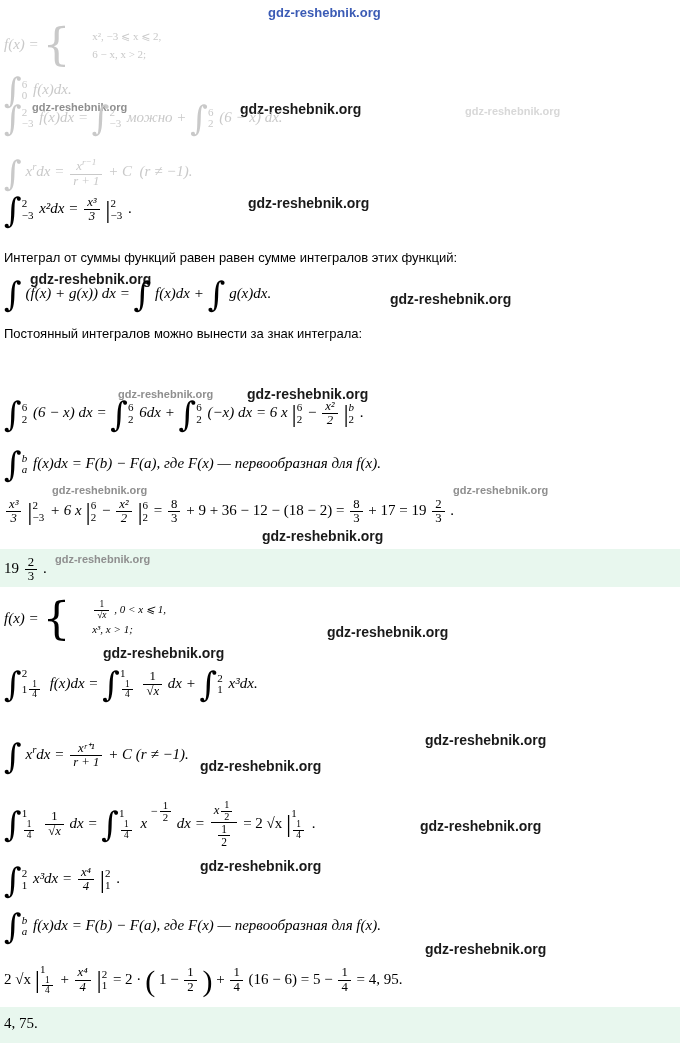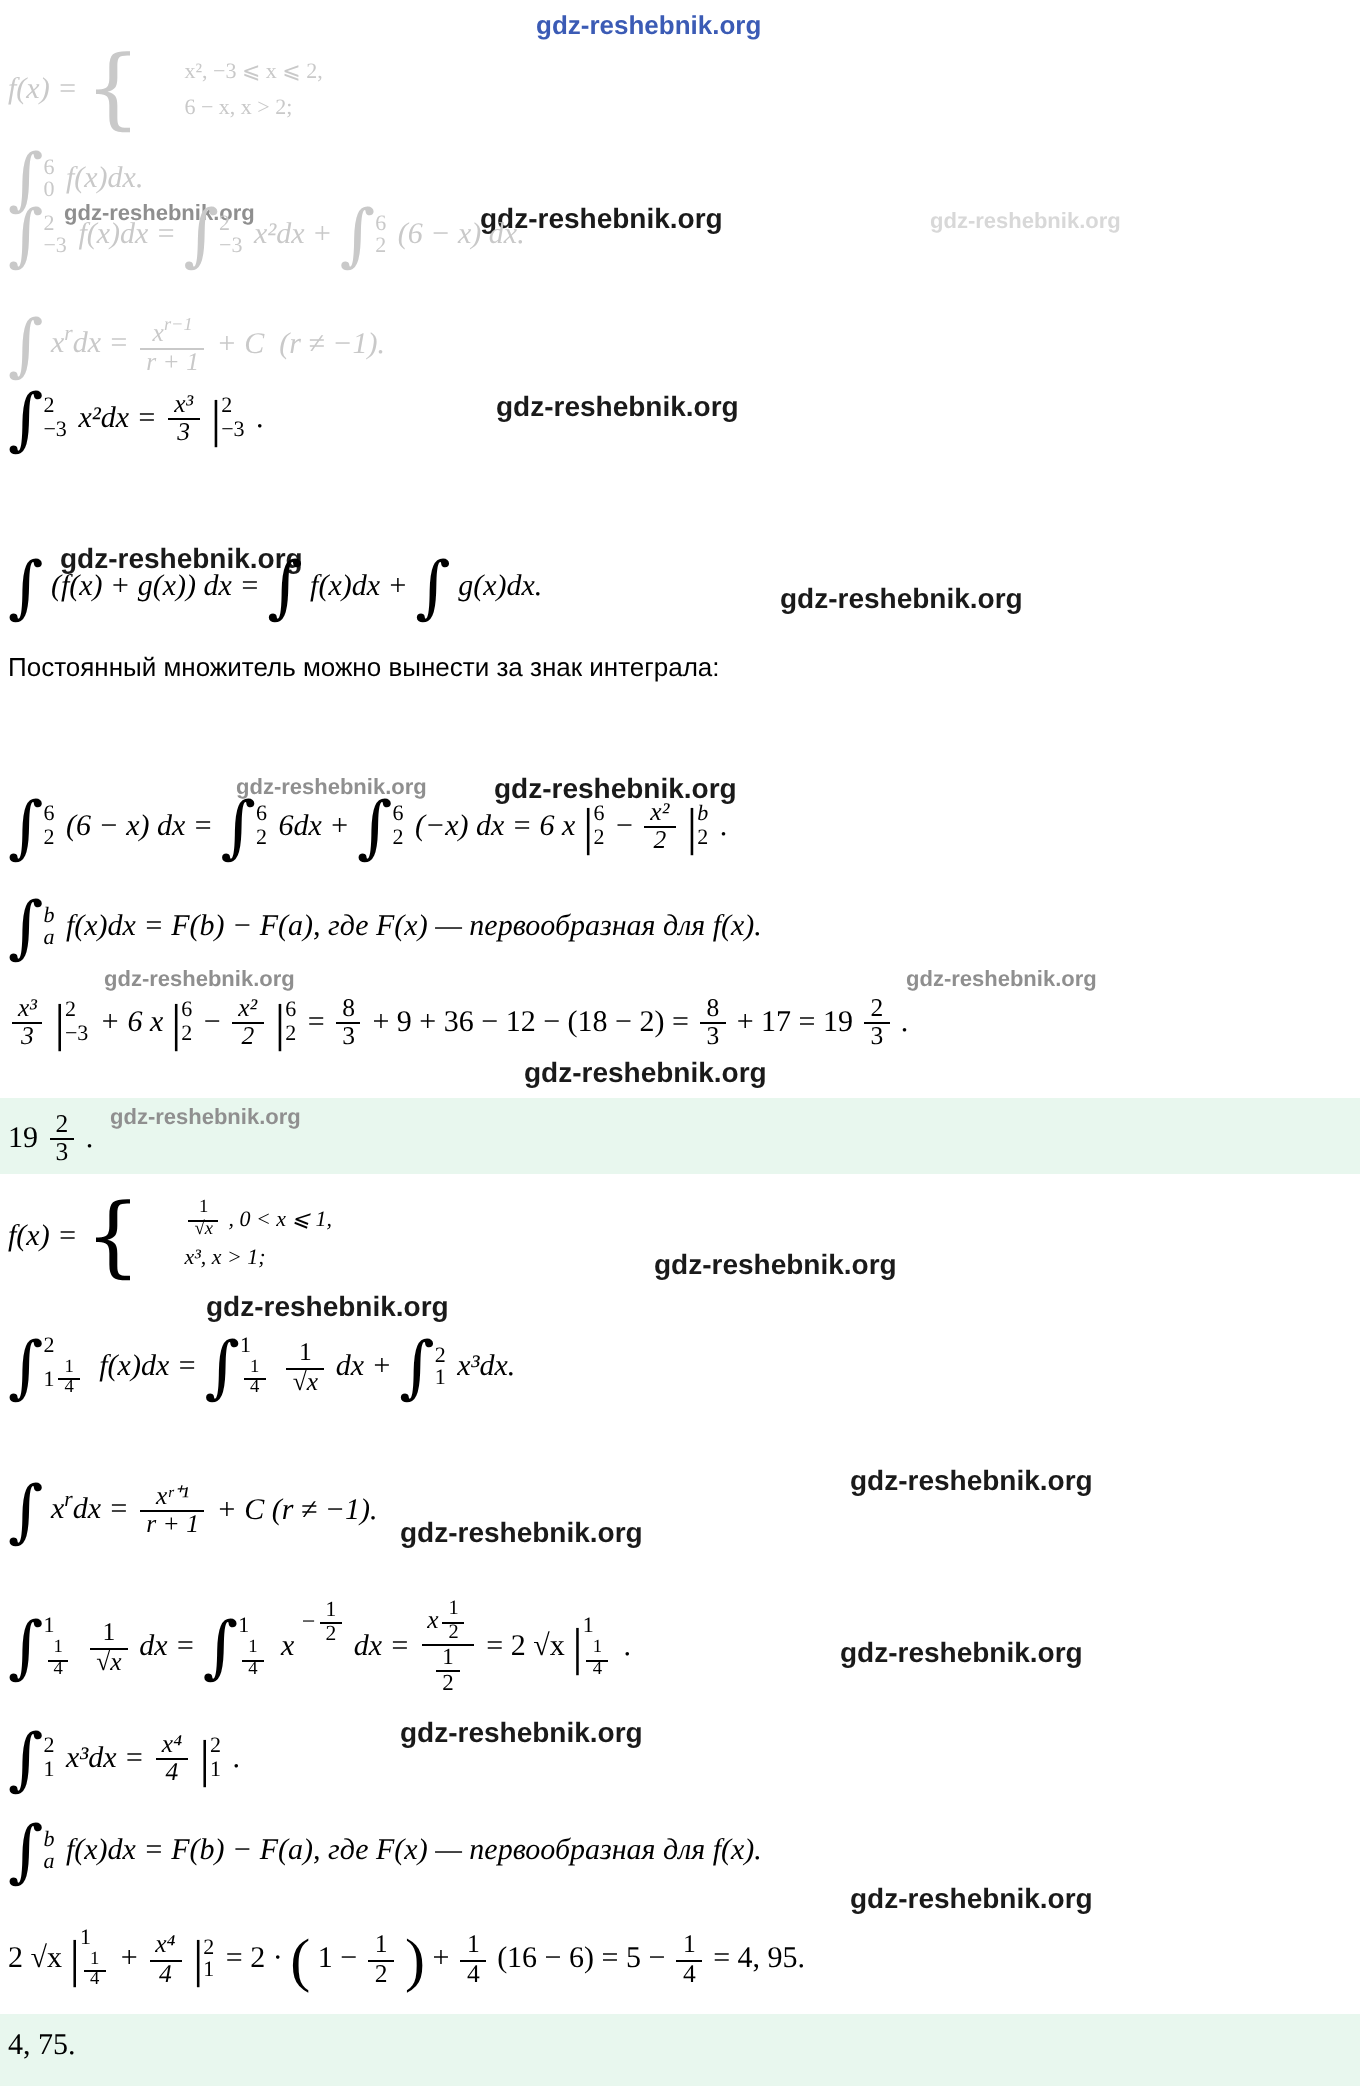--- a/index.html
+++ b/index.html
@@ -177,51 +177,52 @@
 
   <div class="math gray" style="left:4px;top:78px;font-size:15px;">
     <span class="intg">∫</span><span class="lim"><span class="up">6</span><span class="dn">0</span></span>
     <span class="it">f(x)dx.</span>
   </div>
 
   <div class="math gray" style="left:4px;top:106px;font-size:15px;">
     <span class="intg">∫</span><span class="lim"><span class="up">2</span><span class="dn">−3</span></span>
     <span class="it">f(x)dx =</span>
     <span class="intg">∫</span><span class="lim"><span class="up">2</span><span class="dn">−3</span></span>
-    <span class="it">x²dx +</span>
+    <span class="it">можно +</span>
     <span class="intg">∫</span><span class="lim"><span class="up">6</span><span class="dn">2</span></span>
     <span class="it">(6 − x) dx.</span>
   </div>
 
   <div class="math gray" style="left:4px;top:158px;font-size:15px;">
     <span class="intg">∫</span>
     <span class="it">x<span class="sup">r</span>dx =</span>
     <span class="frac"><span class="num it">x<span class="sup">r−1</span></span><span class="den it">r + 1</span></span>
     <span class="it">+ C&nbsp; (r ≠ −1).</span>
   </div>
 
   <div class="math blk" style="left:4px;top:196px;font-size:15px;">
     <span class="intg">∫</span><span class="lim"><span class="up">2</span><span class="dn">−3</span></span>
     <span class="it">x²dx =</span>
     <span class="frac"><span class="num it">x³</span><span class="den it">3</span></span>
     <span class="vbar">|</span><span class="lim"><span class="up">2</span><span class="dn">−3</span></span>
     <span>.</span>
   </div>
 
+  <div class="txt" style="left:4px;top:250px;">Интеграл от суммы функций равен равен сумме интегралов этих функций:</div>
 
   <div class="math blk" style="left:4px;top:282px;font-size:15px;">
     <span class="intg">∫</span>
     <span class="it">(f(x) + g(x)) dx =</span>
     <span class="intg">∫</span>
     <span class="it">f(x)dx +</span>
     <span class="intg">∫</span>
     <span class="it">g(x)dx.</span>
   </div>
 
-  <div class="txt" style="left:4px;top:326px;">Постоянный множитель можно вынести за знак интеграла:</div>
+  <div class="txt" style="left:4px;top:326px;">Постоянный интегралов можно вынести за знак интеграла:</div>
 
 
   <div class="math blk" style="left:4px;top:400px;font-size:15px;">
     <span class="intg">∫</span><span class="lim"><span class="up">6</span><span class="dn">2</span></span>
     <span class="it">(6 − x) dx =</span>
     <span class="intg">∫</span><span class="lim"><span class="up">6</span><span class="dn">2</span></span>
     <span class="it">6dx +</span>
     <span class="intg">∫</span><span class="lim"><span class="up">6</span><span class="dn">2</span></span>
     <span class="it">(−x) dx = 6 x</span>
     <span class="vbar">|</span><span class="lim"><span class="up">6</span><span class="dn">2</span></span>

